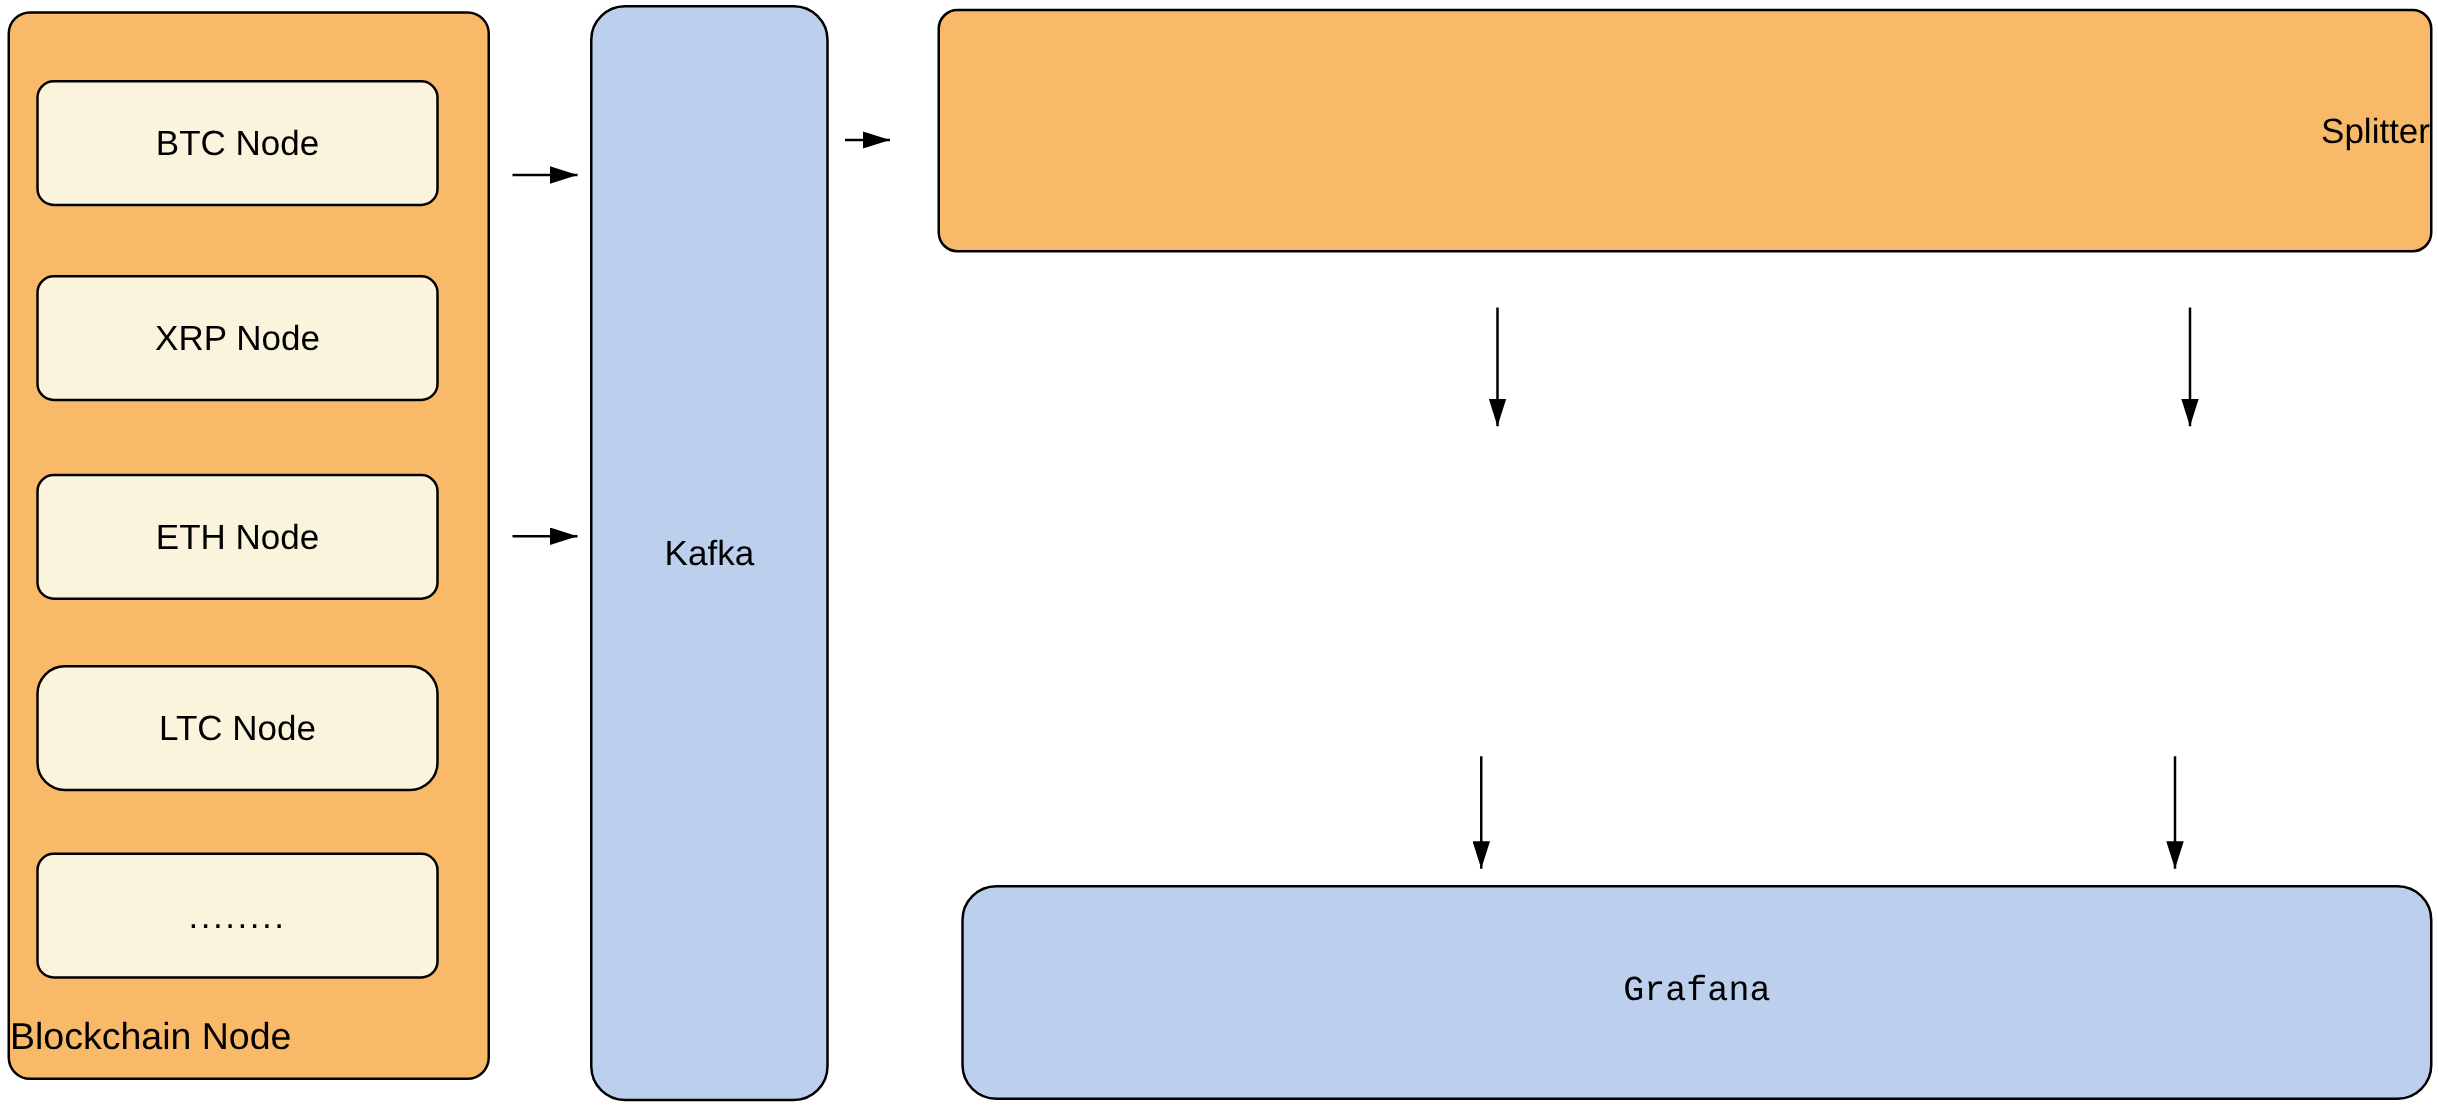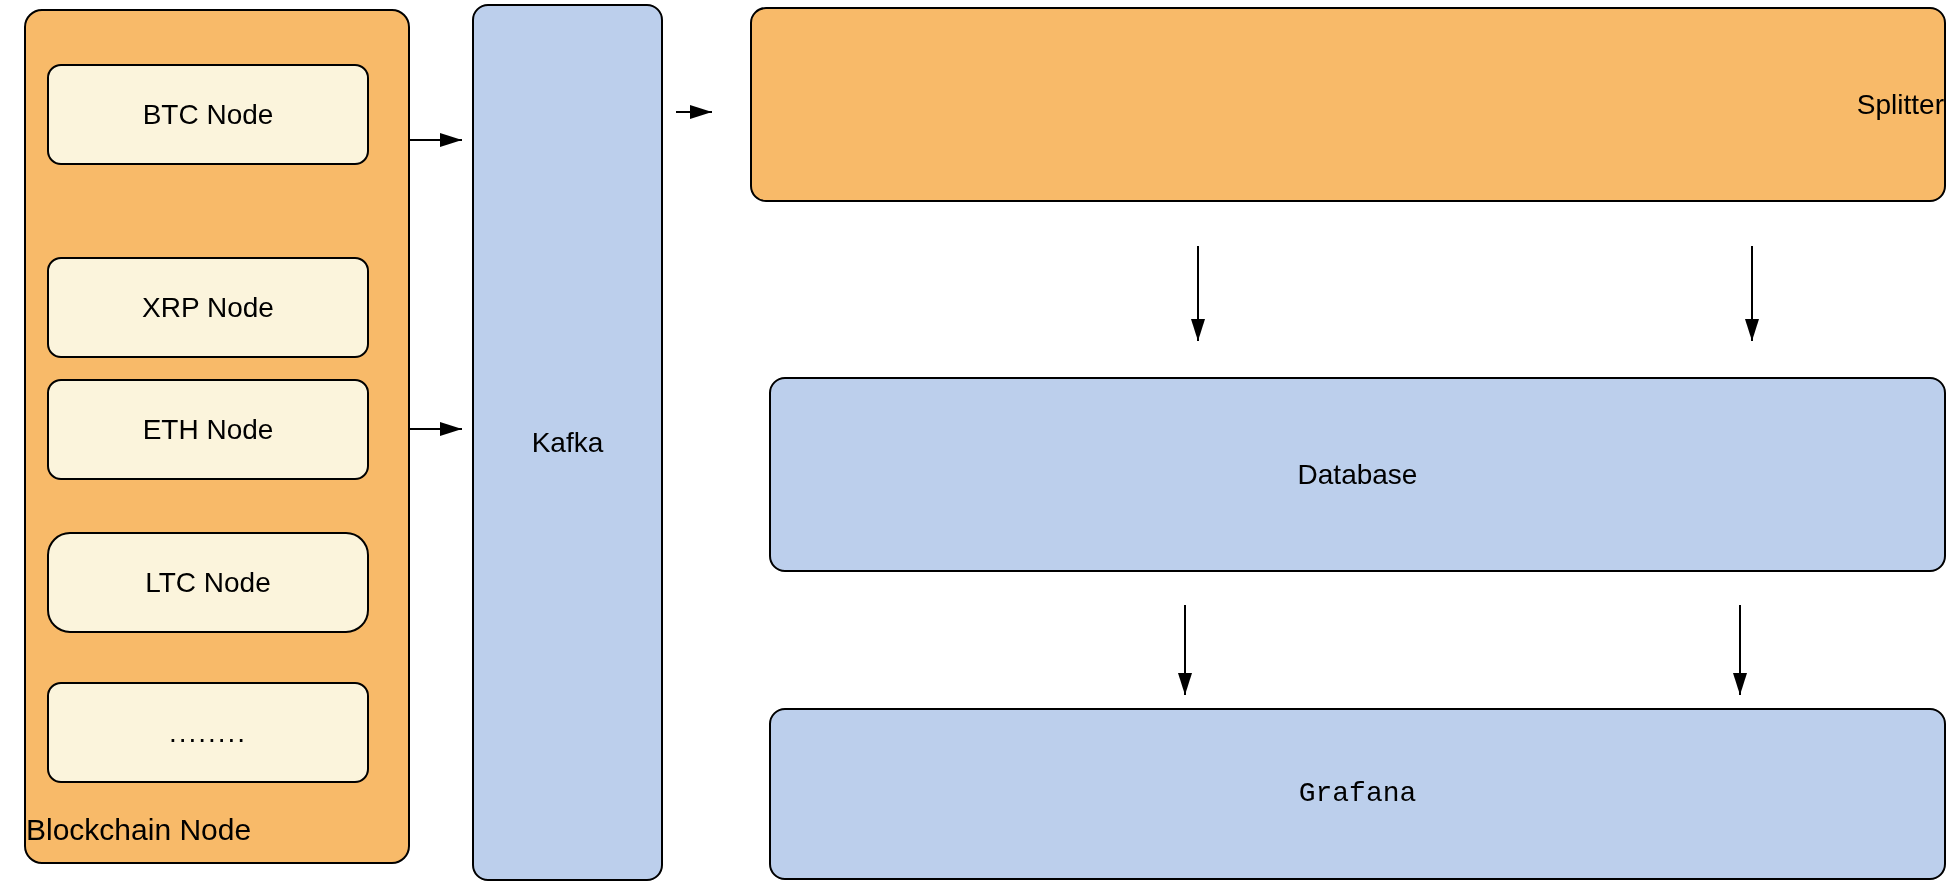--- a/index.html
+++ b/index.html
@@ -29,39 +29,39 @@
   .container-orange {
     background: var(--orange, #F8BA69);
     border-radius: 18px;
   }
   .box-cream {
     background: var(--cream, #FBF4DC);
     border-radius: 14px;
   }
   .box-blue {
     background: var(--blue, #BCCFEC);
-    border-radius: 16px;
+    border-radius: 28px;
   }
   .box-orange {
     background: var(--orange, #F8BA69);
     border-radius: 16px;
     justify-content: flex-end;
   }
   
   #blockchain-container {
-    left: 24px; top: 9px; width: 386px; height: 855px;
+    left: 6px; top: 9px; width: 386px; height: 855px;
     display: block;
   }
   .inner-node {
     left: 21px;
     width: 322px;
     height: 101px;
   }
   #node-btc  { top: 53px; }
-  #node-xrp  { top: 209px; margin-top: 37px; }
+  #node-xrp  { top: 209px; }
   #node-eth  { top: 368px; }
   #node-ltc  { top: 521px; border-radius: 23px; }
   #node-more { top: 671px; letter-spacing: 2px; }
   #blockchain-label {
     position: absolute;
     left: 0; right: 0;
     bottom: 14px;
     text-align: left;
     font-size: 30px;
   }
@@ -116,23 +116,20 @@
   </div>
 
   <div id="node-kafka" class="shape box-blue">
     <span>Kafka</span>
   </div>
 
   <div id="node-splitter" class="shape box-orange">
     <span>Splitter</span>
   </div>
 
-  <div id="node-database" class="shape box-blue">
-    <span>Database</span>
-  </div>
 
   <div id="node-grafana" class="shape box-blue">
     <span>Grafana</span>
   </div>
 
   <svg id="arrow-layer" viewBox="0 0 1950 890" xmlns="http://www.w3.org/2000/svg">
     <defs>
       <marker id="arrowhead" markerUnits="userSpaceOnUse" markerWidth="22" markerHeight="14" refX="22" refY="7" orient="auto">
         <path d="M0,0 L22,7 L0,14 Z" fill="#000000"></path>
       </marker>

